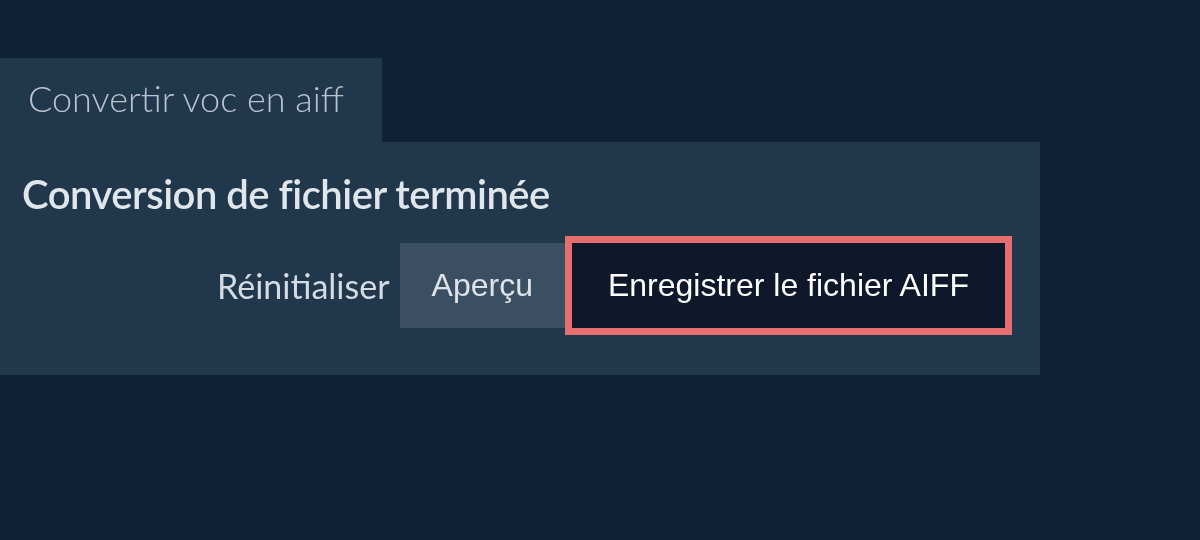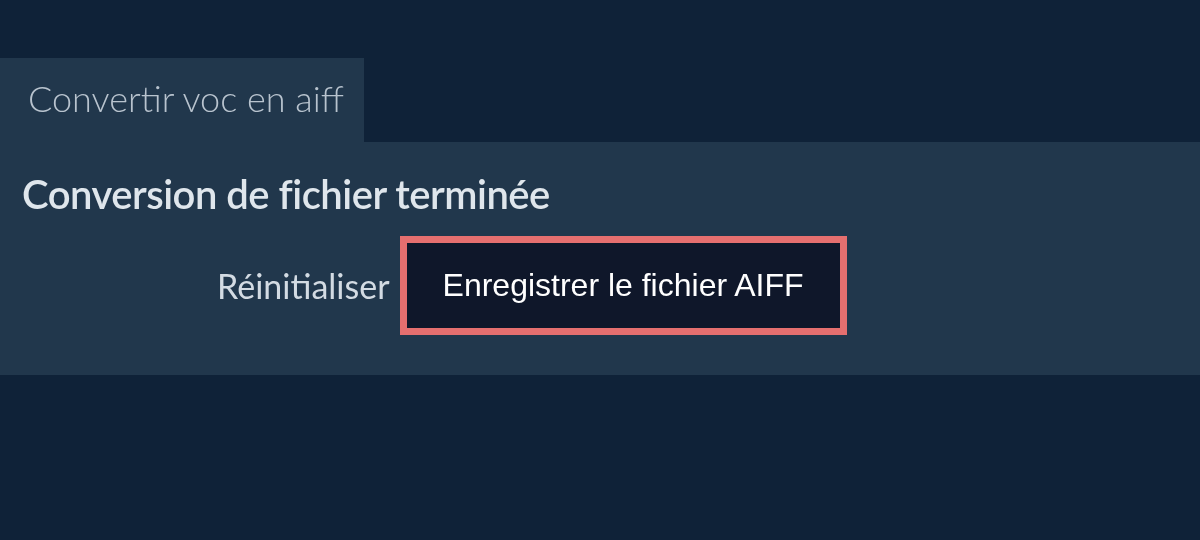--- a/index.html
+++ b/index.html
@@ -18,25 +18,25 @@
       padding-top: 58px;
     }
     .tab-container {
       display: flex;
     }
     .tab {
       background-color: #21374c;
       color: #b8c3ce;
       font-size: 36px;
       font-weight: 300;
-      padding: 18px 20px 22px 28px;
+      padding: 18px 38px 22px 28px;
     }
     .panel {
       background-color: #21374c;
-      width: 1200px;
+      width: 1040px;
       padding: 28px 22px 40px 22px;
     }
     .title {
       color: #dfe6ec;
       font-size: 40px;
       font-weight: 600;
       letter-spacing: -0.5px;
       margin-bottom: 18px;
     }
     .description {
@@ -88,18 +88,19 @@
 <div class="page">
   <div class="tab-container">
     <div class="tab">
       <span>Convertir voc en aiff</span>
     </div>
   </div>
   <div class="panel">
     <h1 class="title">Conversion de fichier terminée</h1>
     <div class="button-row">
       <span class="link-reset">Réinitialiser</span>
+      <button class="btn-preview">Aperçu</button>
       <div class="btn-save-wrapper">
         <button class="btn-save">Enregistrer le fichier AIFF</button>
       </div>
     </div>
   </div>
 </div>
 
 </body></html>

